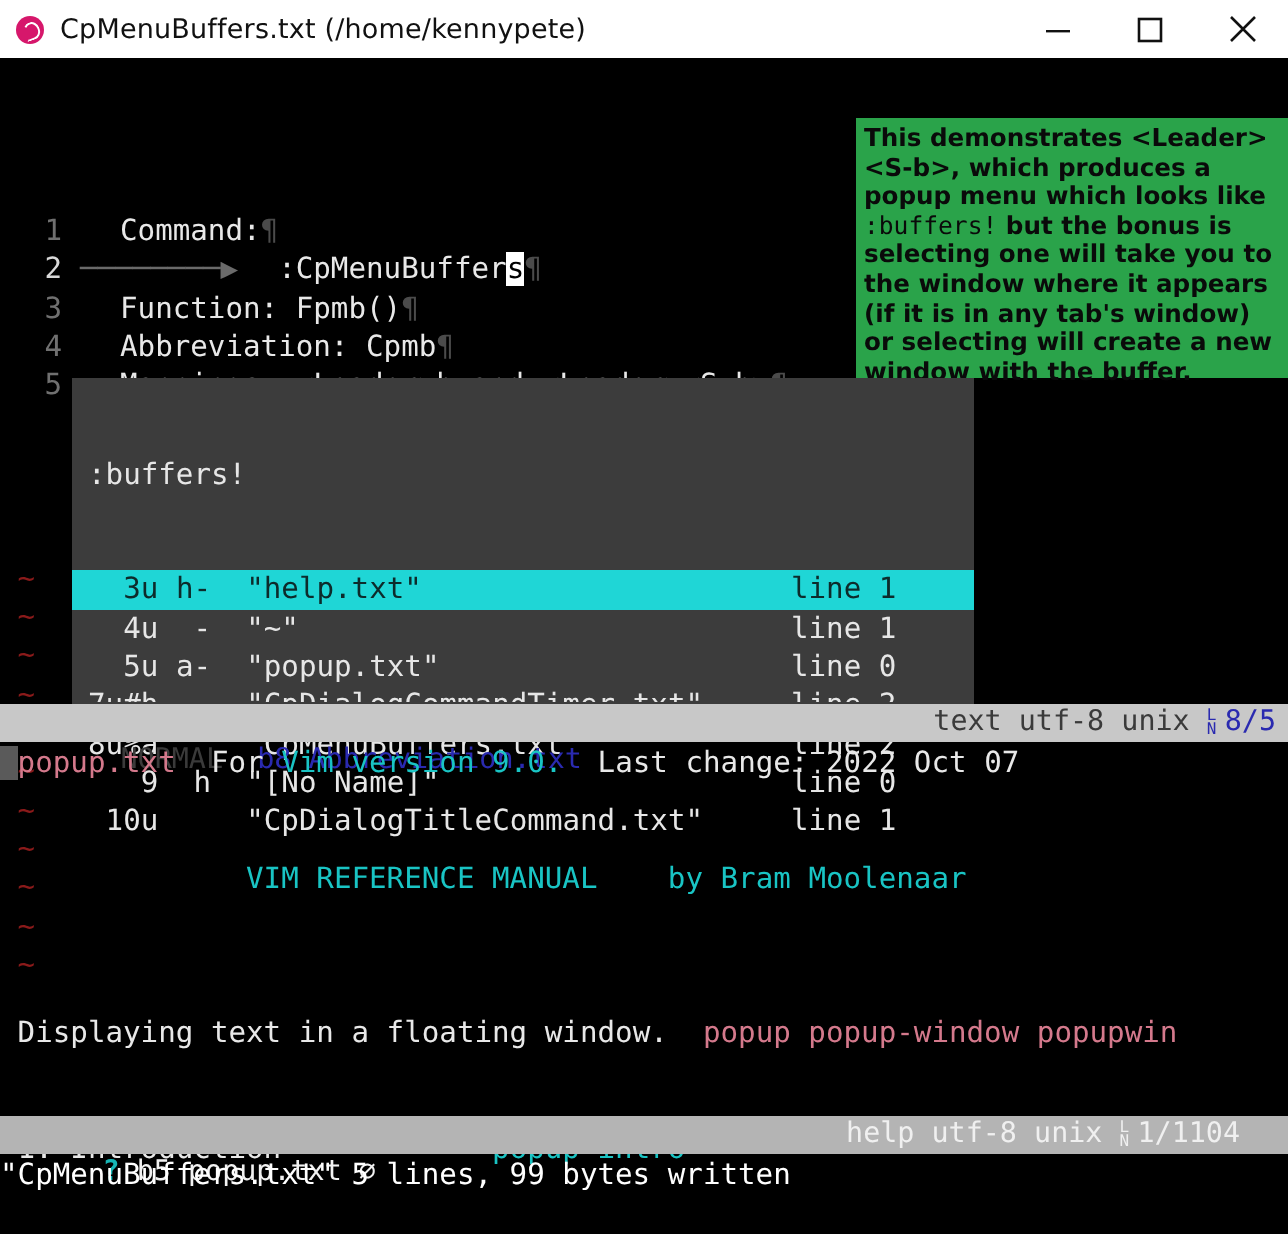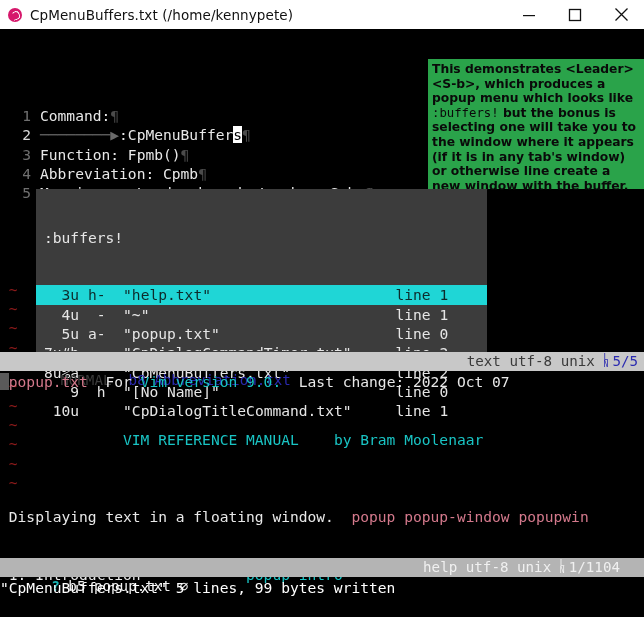--- a/index.html
+++ b/index.html
@@ -43,21 +43,21 @@
   .vim{
     position:absolute;left:0;top:29px;width:644px;height:588px;
     background:#000;
     font-size:14.6px;line-height:19.3px;
     white-space:pre;
   }
   .row{height:19.3px;position:relative;white-space:pre;}
 
   .ln{color:#707070;}
   .ln-cur{color:#d8d8d8;}
-  .txt{color:#e8e8e8;}
+  .txt{color:#e8e8e8;margin-left:20px;}
   .eol{color:#4b4b4b;}
   .tabarrow{color:#6a6a6a;}
   .cursor{background:#ffffff;color:#000000;}
   .tilde{color:#8b1a1a;}
 
   .gutter{display:inline-block;width:31px;text-align:right;}
   .gutter-sp{display:inline-block;width:9px;}
 
   
   .annot{
@@ -158,35 +158,35 @@
 
   <div class="vim">
 
     
     <div id="edit-lines"><div class="row"><span class="gutter ln">1</span><span class="gutter-sp"> </span><span class="txt">Command:</span><span class="eol">¶</span></div><div class="row"><span class="gutter ln-cur">2</span><span class="gutter-sp"> </span><span class="tabarrow">────────▶</span><span class="txt">:CpMenuBuffer</span><span class="cursor">s</span><span class="eol">¶</span></div><div class="row"><span class="gutter ln">3</span><span class="gutter-sp"> </span><span class="txt">Function: Fpmb()</span><span class="eol">¶</span></div><div class="row"><span class="gutter ln">4</span><span class="gutter-sp"> </span><span class="txt">Abbreviation: Cpmb</span><span class="eol">¶</span></div><div class="row"><span class="gutter ln">5</span><span class="gutter-sp"> </span><span class="txt">Mappings: &lt;Leader&gt;b and &lt;Leader&gt;&lt;S-b&gt;</span><span class="eol">¶</span></div></div>
 
     
     <div id="filler-lines"><div class="row"><span class="tilde"> ~</span></div><div class="row"><span class="tilde"> ~</span></div><div class="row"><span class="tilde"> ~</span></div><div class="row"><span class="tilde"> ~</span></div><div class="row"><span class="tilde"> ~</span></div><div class="row"><span class="tilde"> ~</span></div><div class="row"><span class="tilde"> ~</span></div><div class="row"><span class="tilde"> ~</span></div><div class="row"><span class="tilde"> ~</span></div><div class="row"><span class="tilde"> ~</span></div><div class="row"><span class="tilde"> ~</span></div></div>
 
     
-    <div class="annot"><span>This demonstrates &lt;Leader&gt;&lt;S-b&gt;, which produces a popup menu which looks like </span><span class="mono">:buffers!</span><span> but the bonus is selecting one will take you to the window where it appears (if it is in any tab's window) or otherwise line create a new window with the buffer.</span></div>
+    <div class="annot"><span>This demonstrates &lt;Leader&gt;&lt;S-b&gt;, which produces a popup menu which looks like </span><span class="mono">:buffers!</span><span> but the bonus is selecting one will take you to the window where it appears (if it is in any tab's window) or selecting will create a new window with the buffer.</span></div>
 
     
     <div class="popup">
       <div class="prow"><span>:buffers!</span></div>
       <div id="popup-rows"><div class="prow sel"><span>  3u</span><span> h-</span><span>  "help.txt"                     </span><span>line 1</span></div><div class="prow"><span>  4u</span><span>  -</span><span>  "~"                            </span><span>line 1</span></div><div class="prow"><span>  5u</span><span> a-</span><span>  "popup.txt"                    </span><span>line 0</span></div><div class="prow"><span>7u#h</span><span>   </span><span>  "CpDialogCommandTimer.txt"     </span><span>line 2</span></div><div class="prow"><span>8u%a</span><span>   </span><span>  "CpMenuBuffers.txt"            </span><span>line 2</span></div><div class="prow"><span>   9</span><span>  h</span><span>  "[No Name]"                    </span><span>line 0</span></div><div class="prow"><span> 10u</span><span>   </span><span>  "CpDialogTitleCommand.txt"     </span><span>line 1</span></div></div>
     </div>
     <div class="pscroll">
       <div class="bar"></div>
     </div>
 
     
     <div class="status" style="top:323px;">
       <span class="gutter-sp"> </span><span class="st-mode">NORMAL</span><span class="st-mode">  </span><span class="st-buf">b8</span><span class="st-buf"> </span><span class="st-buf">Abbreviation.txt</span>
-      <span class="st-right"><span>text</span> <span>utf-8</span> <span>unix</span> <span class="lnglyph"><b class="a">L</b><b class="b">N</b></span><span class="st-buf">5/5</span></span>
+      <span class="st-right"><span>text</span> <span>utf-8</span> <span>unix</span> <span class="lnglyph"><b class="a">L</b><b class="b">N</b></span><span class="st-buf">8/5</span></span>
     </div>
 
     
     <div class="help" style="top:343px;"><span class="h-curs"> </span><span class="h-file">popup.txt</span><span class="h-white">  </span><span class="h-white">For </span><span class="h-cyan">Vim version 9.0.</span><span class="h-white">  </span><span class="h-white">Last change: 2022 Oct 07</span></div>
 
     <div class="help" style="top:478px;"><span> </span><span class="h-white">Displaying text in a floating window.</span><span>  </span><span class="h-pink">popup popup-window popupwin</span></div>
 
     <div class="help" style="top:401px;"><span>              </span><span class="h-cyan">VIM REFERENCE MANUAL</span><span>    </span><span class="h-cyan">by Bram Moolenaar</span></div>
 
     <div class="help" style="top:536px;"><span> </span><span class="h-white">1. Introduction</span><span>            </span><span class="h-cyan">popup-intro</span></div>

